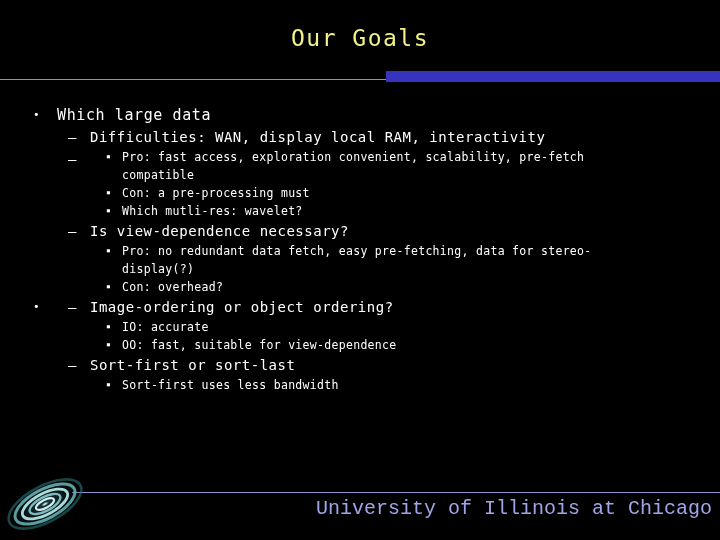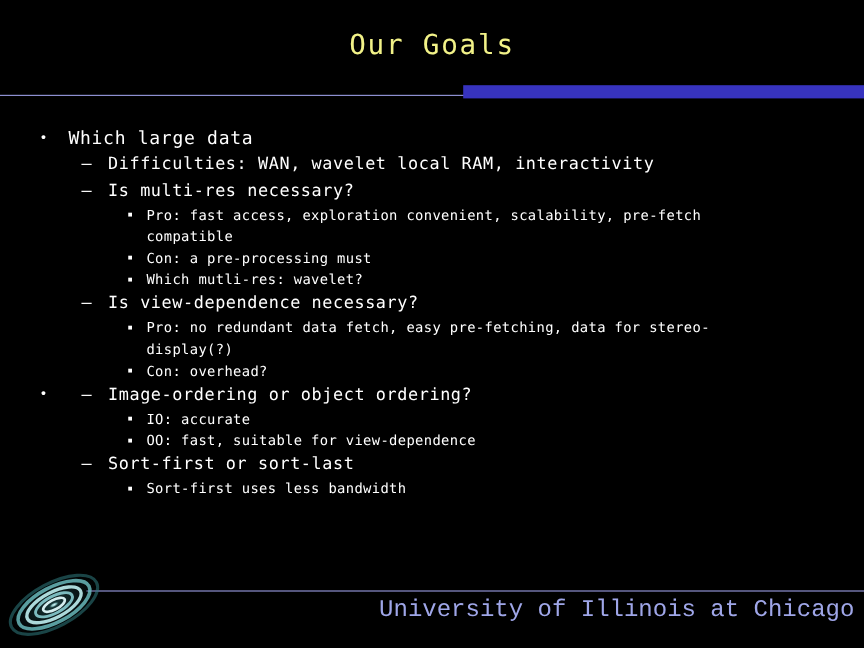--- a/index.html
+++ b/index.html
@@ -141,22 +141,22 @@
 
 <div id="slide" style="background: rgb(0, 0, 0);">
 
   <div class="slide-title" style="color: rgb(242, 242, 136);">Our Goals</div>
 
   <div class="hdr-rule" style="background: rgb(141, 143, 208);"></div>
   <div class="hdr-bar" style="background: rgb(55, 51, 191);"></div>
 
   <div class="body" id="bullet-body">
       <div class="row lvl1"><span class="bullet">•</span><span>Which large data</span></div>
-      <div class="row lvl2"><span class="bullet">–</span><span>Difficulties: WAN, wavelet local RAM, interactivity</span></div>
-      <div class="row lvl2"><span class="bullet">–</span><span>Is multi-res necessary?</span></div>
+      <div class="row lvl2"><span class="bullet">–</span><span>Difficulties: WAN, display local RAM, interactivity</span></div>
+      <div class="row lvl2"><span class="bullet">–</span></div>
       <div class="row lvl3"><span class="bullet">▪</span><span>Pro: fast access, exploration convenient, scalability, pre-fetch</span></div>
       <div class="row lvl3 cont"><span>compatible</span></div>
       <div class="row lvl3"><span class="bullet">▪</span><span>Con: a pre-processing must</span></div>
       <div class="row lvl3"><span class="bullet">▪</span><span>Which mutli-res: wavelet?</span></div>
       <div class="row lvl2"><span class="bullet">–</span><span>Is view-dependence necessary?</span></div>
       <div class="row lvl3"><span class="bullet">▪</span><span>Pro: no redundant data fetch, easy pre-fetching, data for stereo-</span></div>
       <div class="row lvl3 cont"><span>display(?)</span></div>
       <div class="row lvl3"><span class="bullet">▪</span><span>Con: overhead?</span></div>
       <div class="row lvl1"><span class="bullet">•</span></div>
       <div class="row lvl2"><span class="bullet">–</span><span>Image-ordering or object ordering?</span></div>

